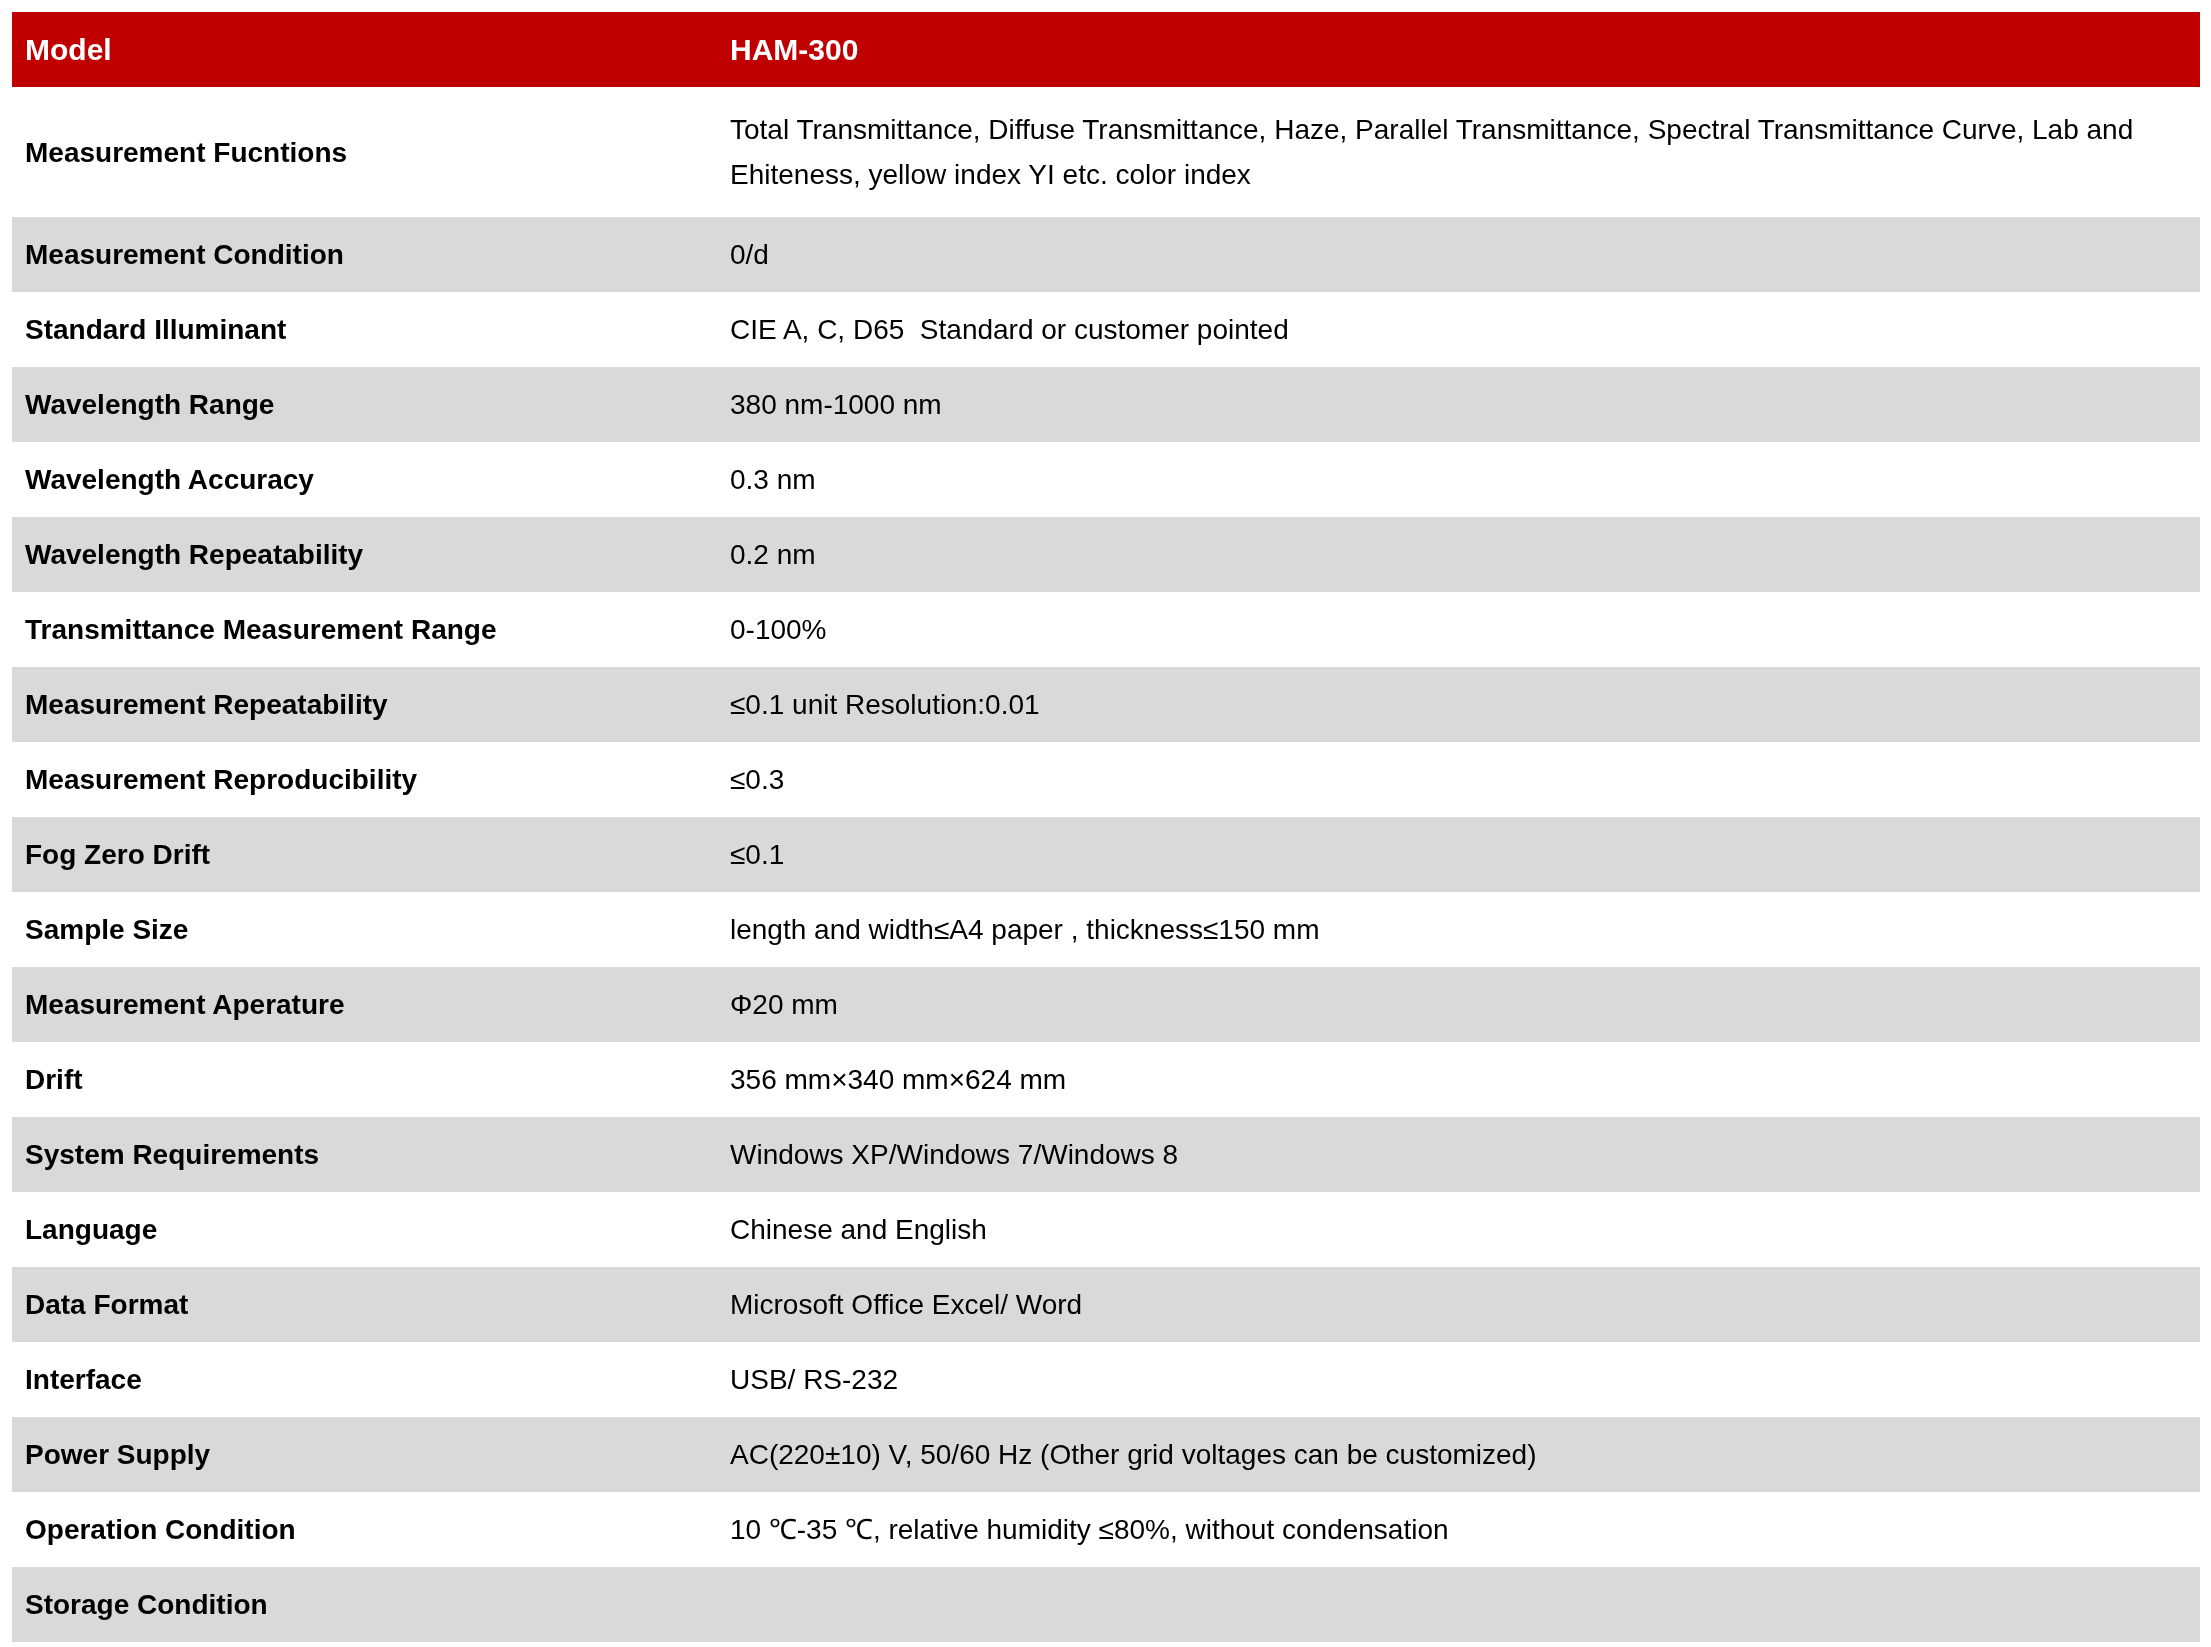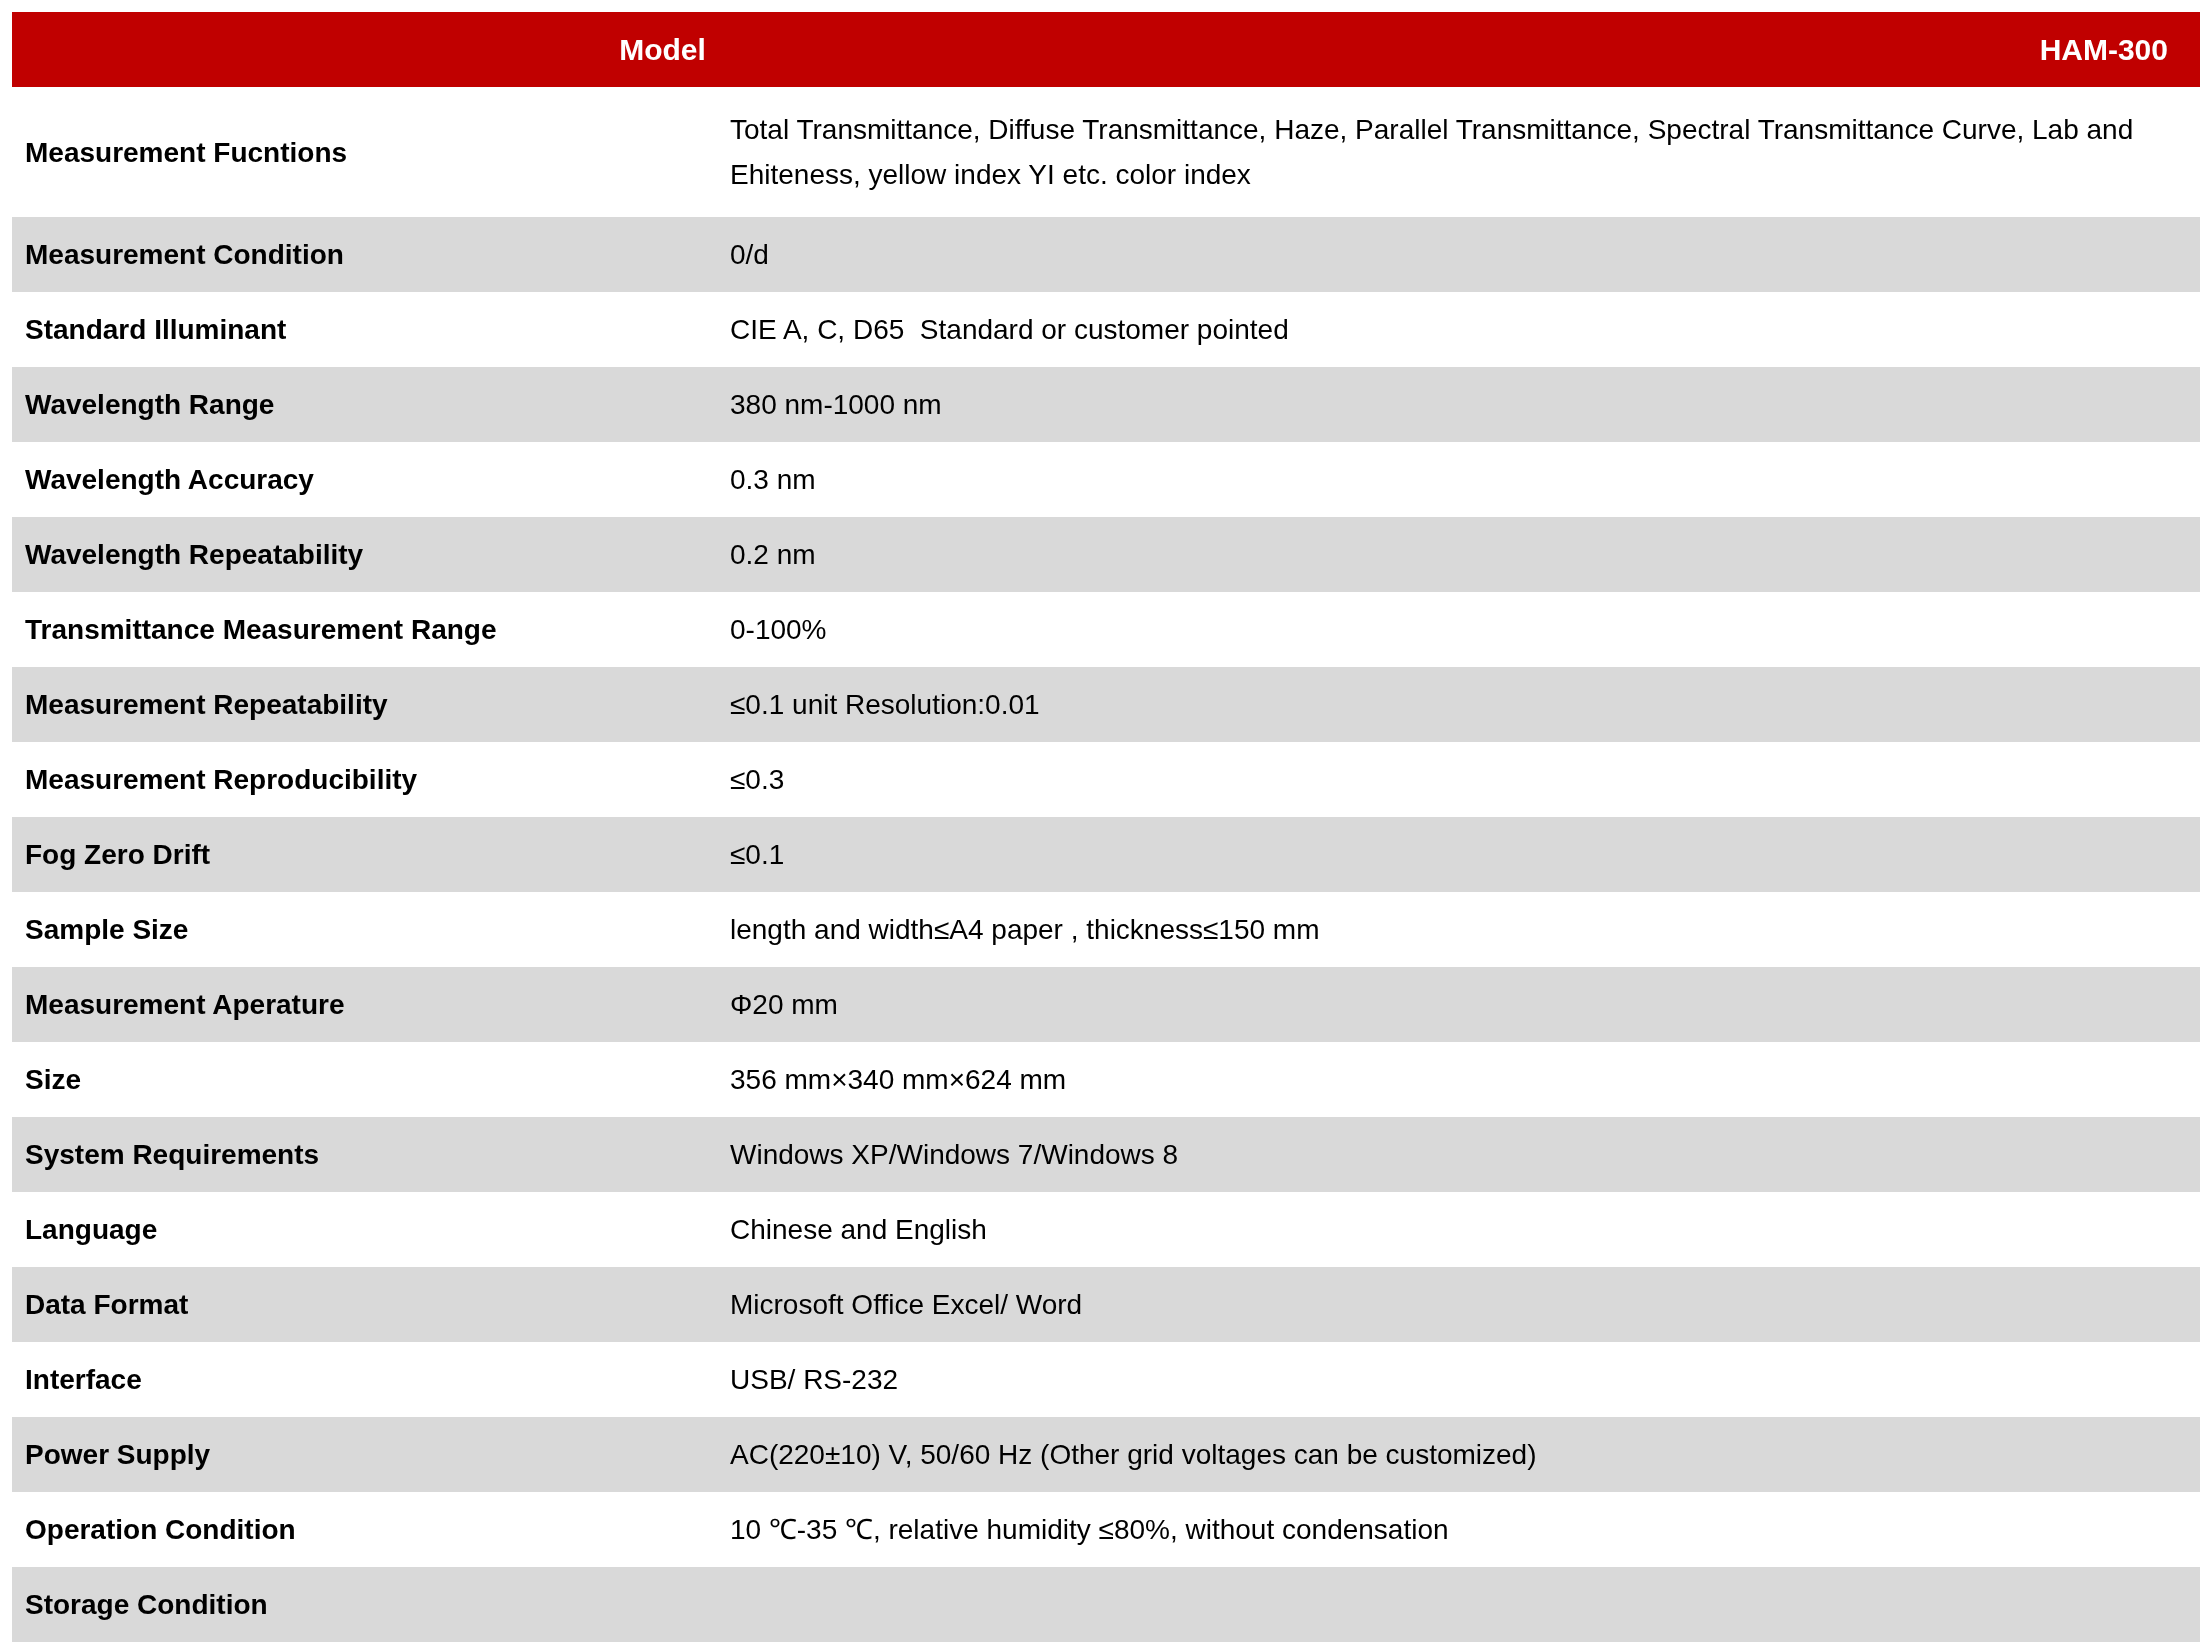--- a/index.html
+++ b/index.html
@@ -29,21 +29,20 @@
     background: #ffffff;
   }
   .row.header {
     background: var(--header-bg, #c00000);
     color: var(--header-text, #ffffff);
     min-height: 75px;
   }
   .row.header .cell {
     font-weight: 700;
     font-size: 30px;
-    text-align: right;
   }
   .cell {
     box-sizing: border-box;
   }
   .cell.label {
     flex: 0 0 705px;
     padding-left: 13px;
     padding-right: 11.2px;
     font-weight: 700;
     font-size: 28px;
@@ -130,21 +129,21 @@
         <div class="cell label">Sample Size</div>
         <div class="cell value">length and width≤A4 paper , thickness≤150 mm</div>
       </div>
 
       <div class="row">
         <div class="cell label">Measurement Aperature</div>
         <div class="cell value">Φ20 mm</div>
       </div>
 
       <div class="row">
-        <div class="cell label">Size</div>
+        <div class="cell label">Drift</div>
         <div class="cell value">356 mm×340 mm×624 mm</div>
       </div>
 
       <div class="row">
         <div class="cell label">System Requirements</div>
         <div class="cell value">Windows XP/Windows 7/Windows 8</div>
       </div>
 
       <div class="row">
         <div class="cell label">Language</div>

